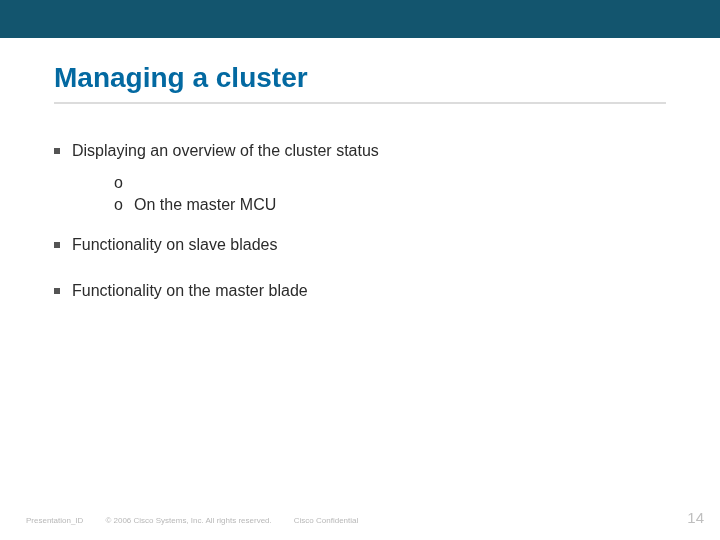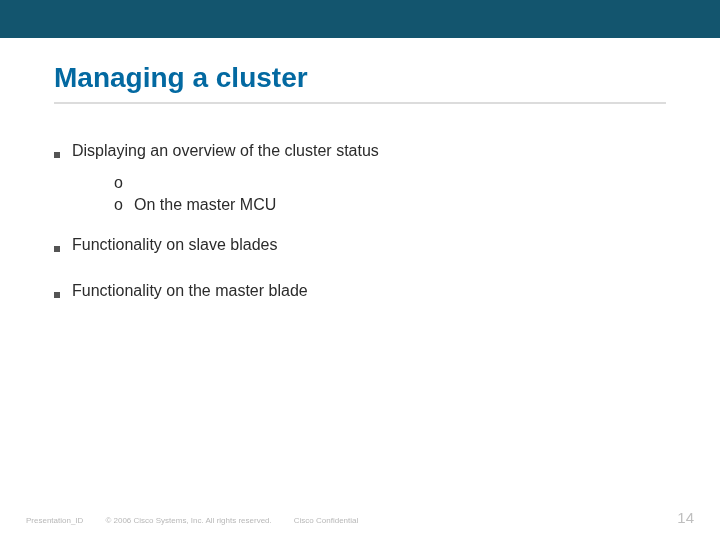--- a/index.html
+++ b/index.html
@@ -40,21 +40,21 @@
     position: absolute;
     top: 140px;
     left: 54px;
     width: 612px;
     color: #2b2b2b;
     font-size: 16px;
     line-height: 1.4;
   }
   .bullet-row {
     display: flex;
-    align-items: center;
+    align-items: flex-start;
     margin-bottom: 10px;
   }
   .sq {
     width: 6px;
     height: 6px;
     background: #545454;
     margin-top: 8px;
     margin-right: 12px;
     flex: 0 0 auto;
   }
@@ -72,21 +72,21 @@
     flex: 0 0 auto;
     text-align: left;
     margin-right: 6px;
   }
   .gap {
     height: 14px;
   }
   .footer {
     position: absolute;
     left: 26px;
-    right: 26px;
+    right: 16px;
     bottom: 14px;
     font-size: 8px;
     color: #b8b8b8;
     display: flex;
     align-items: baseline;
   }
   .footer .pid { margin-right: 22px; }
   .footer .copy { margin-right: 22px; }
   .footer .conf { }
   .footer .pnum {

